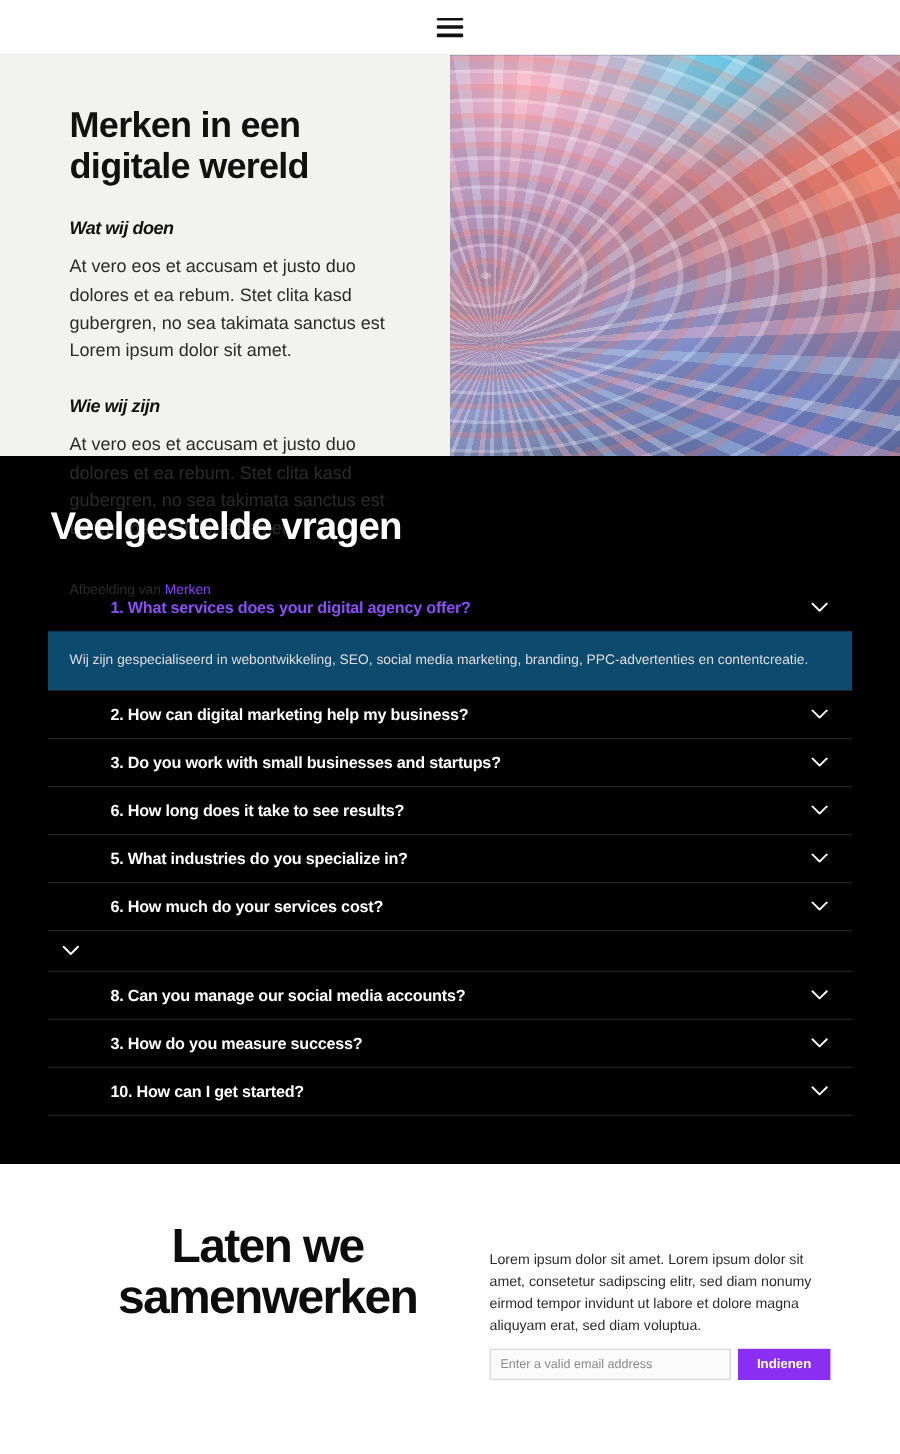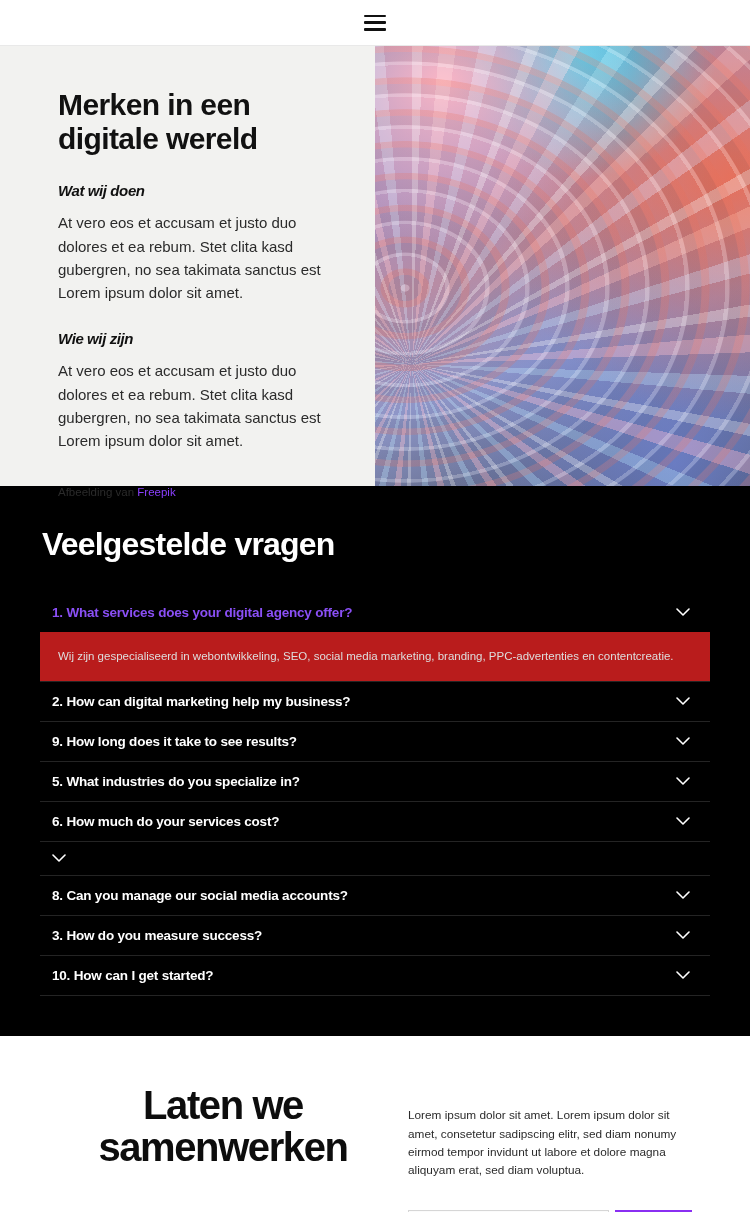--- a/index.html
+++ b/index.html
@@ -31,21 +31,21 @@
     display: block;
     height: 2.6px;
     width: 100%;
     background: #111111;
     border-radius: 1px;
   }
 
   
   .hero {
     display: flex;
-    height: 440px;
+    height: 334px;
     border-radius: 16px;
   }
   .hero-left {
     width: 375px;
     background: #f2f2f0;
     padding: 42px 40px 0 58px;
   }
   .hero-title {
     font-size: 30px;
     line-height: 1.14;
@@ -146,31 +146,32 @@
     align-items: center;
     justify-content: space-between;
     padding: 12px 14px 12px 12px;
     cursor: pointer;
   }
   .faq-q {
     font-size: 13.5px;
     font-weight: 800;
     letter-spacing: -0.2px;
     color: #ffffff;
+    margin-left: 40px;
   }
   .faq-item.open .faq-q { color: #8a4ff5; }
   .chev {
     width: 14px;
     height: 9px;
     flex: none;
     margin-right: 6px;
   }
   .chev svg { display: block; }
   .faq-answer {
-    background: #b91c1c;
+    background: #0c4a6e;
     padding: 16px 18px;
     font-size: 11.5px;
     color: #dedede;
     line-height: 1.5;
   }
 
   
   .cta {
     background: #ffffff;
     padding: 48px 58px 40px 58px;
@@ -184,21 +185,21 @@
     font-weight: 800;
     letter-spacing: -1.4px;
     color: #0d0d0d;
     text-align: center;
   }
   .cta-right { flex: 1; padding-top: 22px; }
   .cta-p {
     font-size: 11.8px;
     line-height: 1.56;
     color: #2b2b2b;
-    margin-bottom: 30px;
+    margin-bottom: 10px;
   }
   .subscribe {
     display: flex;
     align-items: stretch;
     gap: 6px;
   }
   .email-input {
     flex: 1;
     height: 26px;
     border: 1px solid #d6d6d6;
@@ -236,21 +237,21 @@
   <div class="hero-left">
     <h1 class="hero-title">Merken in een digitale wereld</h1>
 
     <h2 class="hero-sub">Wat wij doen</h2>
     <p class="hero-p">At vero eos et accusam et justo duo dolores et ea rebum. Stet clita kasd gubergren, no sea takimata sanctus est Lorem ipsum dolor sit amet.</p>
 
     <h2 class="hero-sub">Wie wij zijn</h2>
     <p class="hero-p">At vero eos et accusam et justo duo dolores et ea rebum. Stet clita kasd gubergren, no sea takimata sanctus est Lorem ipsum dolor sit amet.</p>
 
     <div class="credit">
-      <span>Afbeelding van </span><a href="#">Freepik</a>
+      <span>Afbeelding van </span><a href="#">Merken</a>
     </div>
   </div>
   <div class="hero-right">
     <div class="hero-art"></div>
   </div>
 </section>
 
 <section class="faq">
   <h2 class="faq-title">Veelgestelde vragen</h2>
   <div class="faq-list" id="faq-list">
@@ -270,21 +271,31 @@
           <div class="faq-q">2. How can digital marketing help my business?</div>
           <div class="chev">
             <svg width="14" height="9" viewBox="0 0 14 9">
               <path d="M1 1 L7 7 L13 1" fill="none" stroke="#ffffff" stroke-width="1.6" stroke-linecap="round" stroke-linejoin="round"></path>
             </svg>
           </div>
         </div>
       </div>
       <div class="faq-item">
         <div class="faq-row">
-          <div class="faq-q">9. How long does it take to see results?</div>
+          <div class="faq-q">3. Do you work with small businesses and startups?</div>
+          <div class="chev">
+            <svg width="14" height="9" viewBox="0 0 14 9">
+              <path d="M1 1 L7 7 L13 1" fill="none" stroke="#ffffff" stroke-width="1.6" stroke-linecap="round" stroke-linejoin="round"></path>
+            </svg>
+          </div>
+        </div>
+      </div>
+      <div class="faq-item">
+        <div class="faq-row">
+          <div class="faq-q">6. How long does it take to see results?</div>
           <div class="chev">
             <svg width="14" height="9" viewBox="0 0 14 9">
               <path d="M1 1 L7 7 L13 1" fill="none" stroke="#ffffff" stroke-width="1.6" stroke-linecap="round" stroke-linejoin="round"></path>
             </svg>
           </div>
         </div>
       </div>
       <div class="faq-item">
         <div class="faq-row">
           <div class="faq-q">5. What industries do you specialize in?</div>

